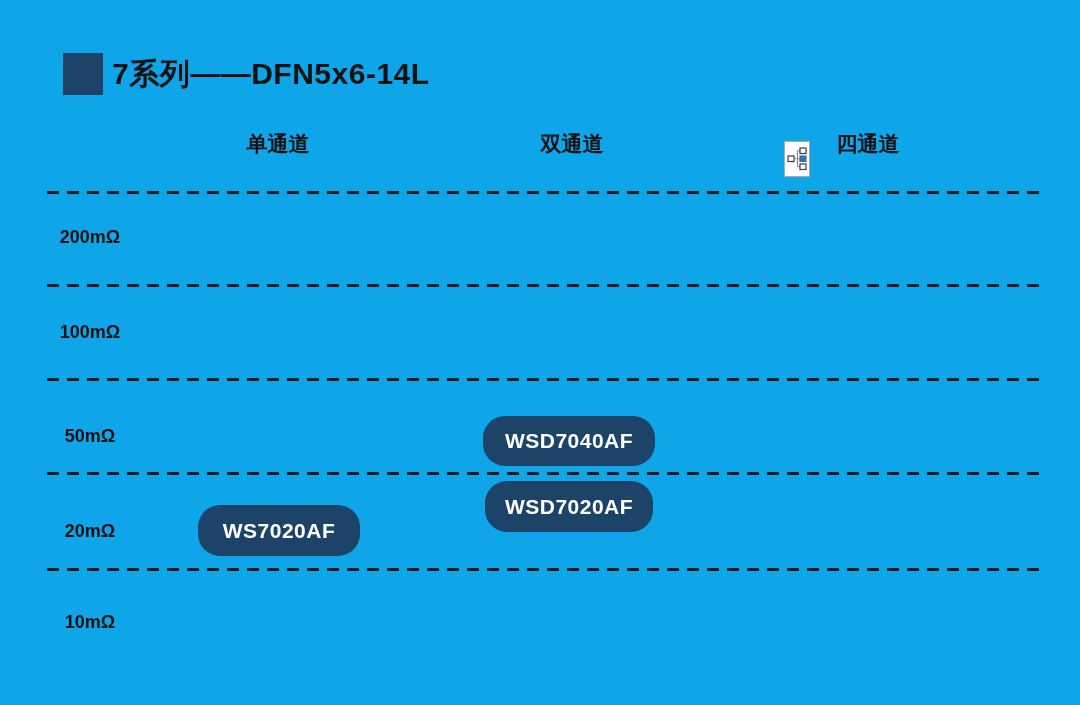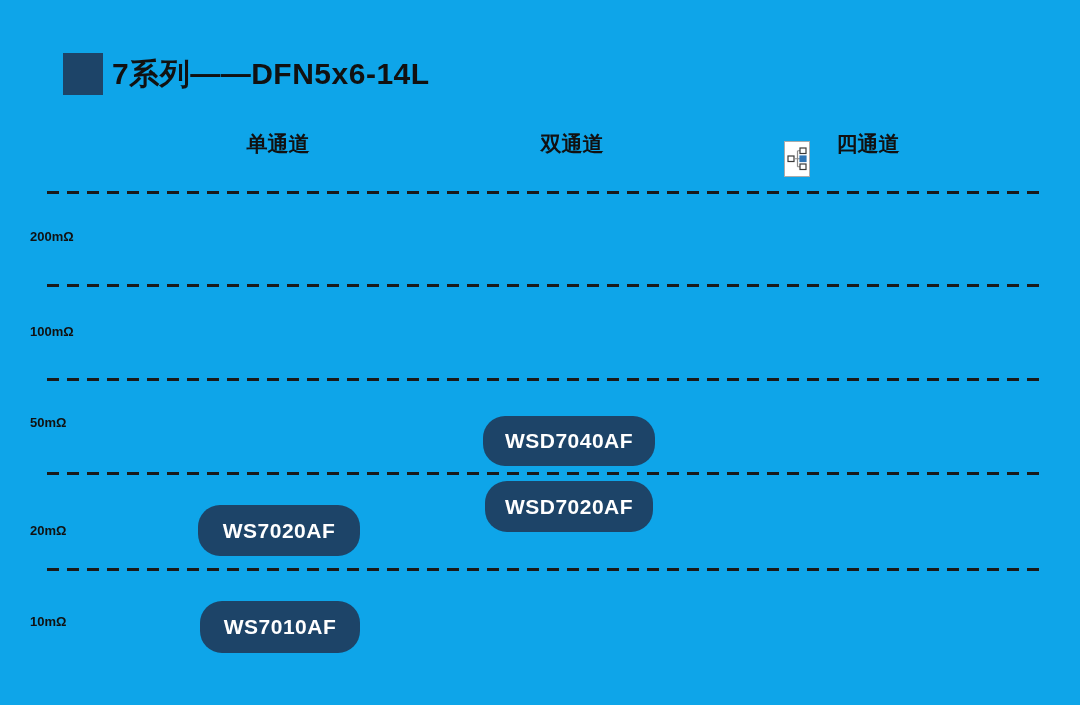--- a/index.html
+++ b/index.html
@@ -72,29 +72,29 @@
   .line-2 { top: 284px; }
   .line-3 { top: 378px; }
   .line-4 { top: 472px; }
   .line-5 { top: 568px; }
 
   
   .row-label {
     position: absolute;
     left: 30px;
     width: 120px;
-    text-align: left;
-    font-size: 13px;
+    text-align: center;
+    font-size: 18px;
     font-weight: bold;
     color: #111111;
     line-height: 22px;
   }
   .row-200 { top: 226px; }
   .row-100 { top: 321px; }
-  .row-50  { top: 412px; }
+  .row-50  { top: 425px; }
   .row-20  { top: 520px; }
   .row-10  { top: 611px; }
 
   
   .chip {
     position: absolute;
     background: #1d4468;
     border-radius: 22px;
     color: #ffffff;
     font-size: 21px;
@@ -139,15 +139,14 @@
 
   <div class="row-label row-200">200mΩ</div>
   <div class="row-label row-100">100mΩ</div>
   <div class="row-label row-50">50mΩ</div>
   <div class="row-label row-20">20mΩ</div>
   <div class="row-label row-10">10mΩ</div>
 
   <div class="chip chip-wsd7040">WSD7040AF</div>
   <div class="chip chip-ws7020">WS7020AF</div>
   <div class="chip chip-wsd7020">WSD7020AF</div>
-  <div class="chip chip-ws7010">WS7010AF</div>
 
 </div>
 
 </body></html>

